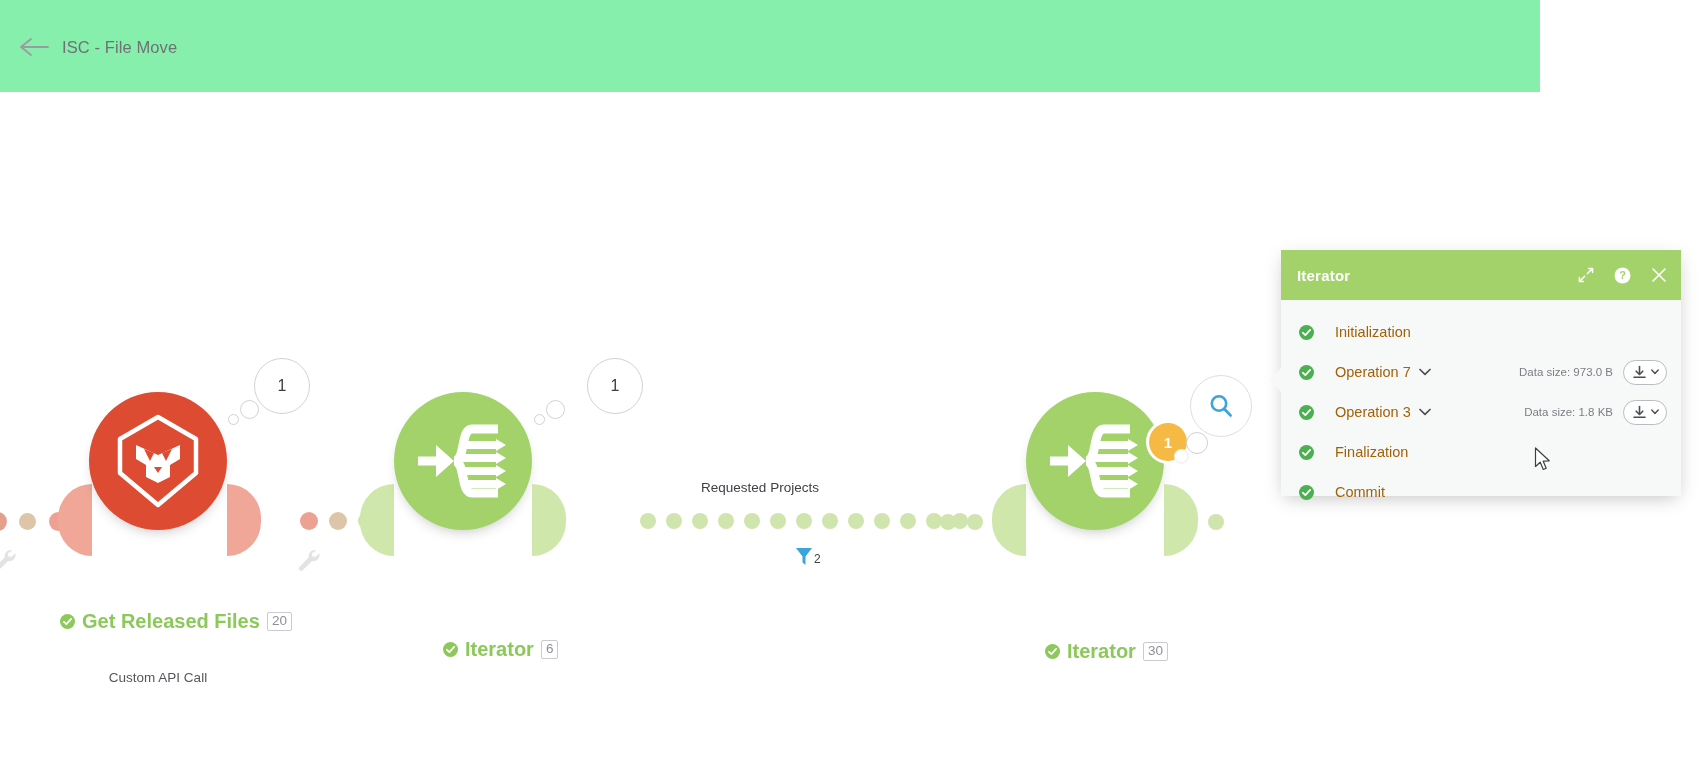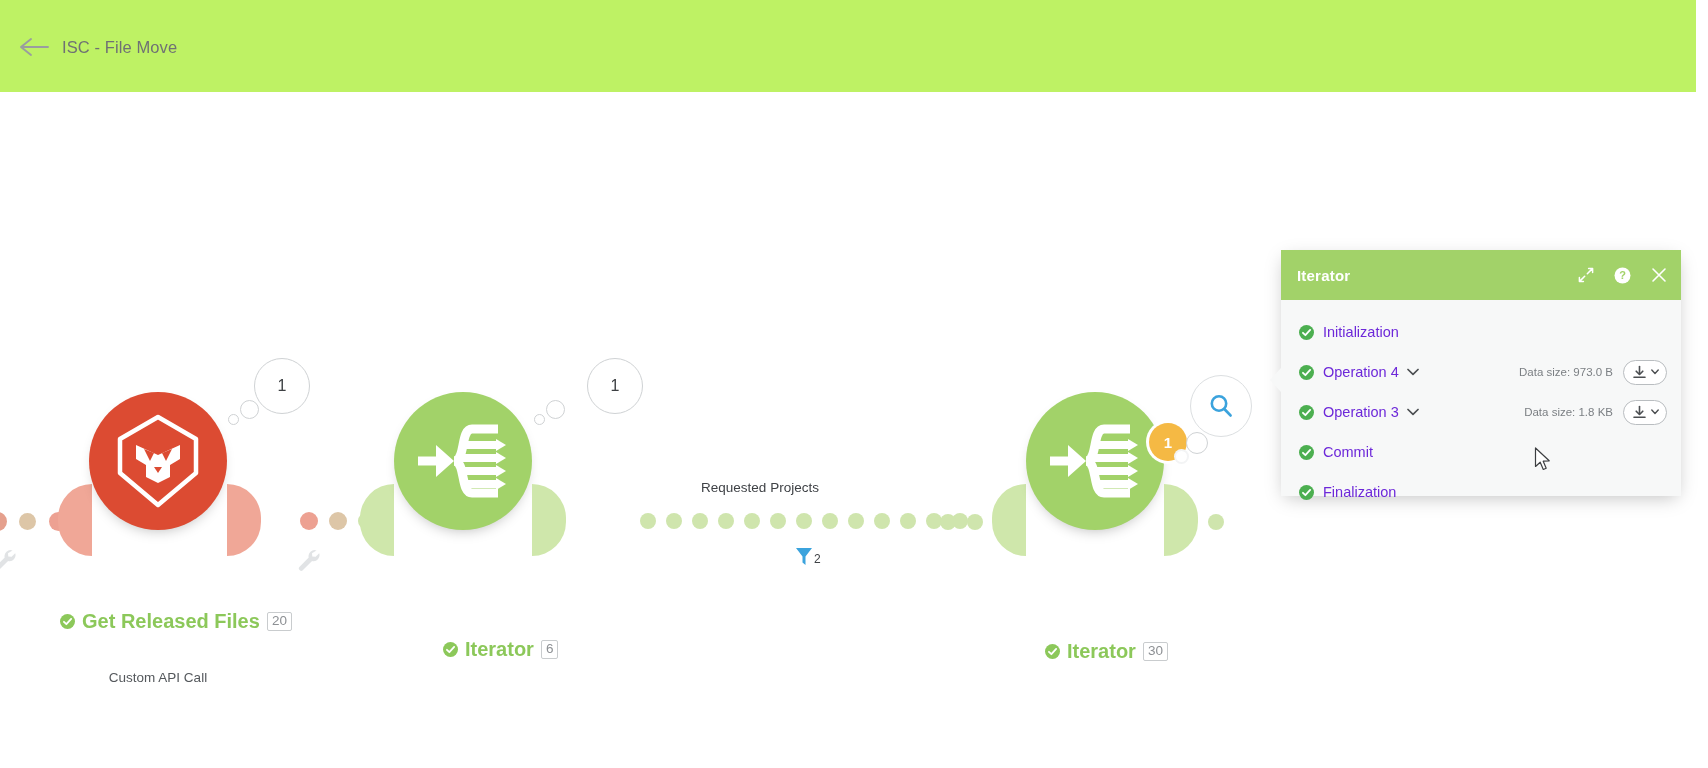--- a/index.html
+++ b/index.html
@@ -6,21 +6,21 @@
   html, body {
     width: 1708px; height: 768px;
     overflow: hidden;
     background: #ffffff;
     font-family: "Liberation Sans", sans-serif;
     -webkit-font-smoothing: antialiased;
   }
   #stage { position: relative; width: 1708px; height: 768px; background: #fff; }
 
   
-  .topbar { position: absolute; left: 0; top: 0; width: 1696px; height: 92px; background: #bef264; }
+  .topbar { position: absolute; left: 0; top: 0; width: 1540px; height: 92px; background: #86efac; }
   .back-arrow {
     position: absolute; left: 12px; top: 28px; width: 44px; height: 38px;
     cursor: pointer; display: flex; align-items: center; justify-content: center;
   }
   .back-arrow svg { display: block; }
   .scenario-title {
     position: absolute; left: 62px; top: 38px;
     font-size: 16.5px; color: #6f7174; letter-spacing: .1px; white-space: nowrap;
   }
 
@@ -116,21 +116,21 @@
   .panel-title { color: #fff; font-size: 15px; font-weight: bold; letter-spacing: .2px; }
   .panel-actions { margin-left: auto; display: flex; align-items: center; gap: 20px; }
   .panel-actions .pa { cursor: pointer; display: flex; align-items: center; justify-content: center; }
   .panel-body { padding: 12px 0 0 0; }
 
   .op-row {
     display: flex; align-items: center;
     height: 40px; padding: 0 14px 0 18px;
   }
   .op-check { width: 15px; height: 15px; flex: none; margin-right: 9px; }
-  .op-name { font-size: 14.5px; color: #6d28d9; }
+  .op-name { font-size: 14.5px; color: #a16207; margin-left: 12px; }
   .op-caret { margin-left: 8px; display: flex; align-items: center; cursor: pointer; }
   .op-right { margin-left: auto; display: flex; align-items: center; gap: 10px; }
   .op-size { font-size: 11.5px; color: #7b7f83; white-space: nowrap; text-align: center; }
   .dl-btn {
     display: flex; align-items: center; gap: 4px;
     border: 1px solid #b9bdc0; border-radius: 14px;
     height: 25px; padding: 0 7px 0 8px; background: #fff; cursor: pointer;
   }
 
   
@@ -343,21 +343,21 @@
             <path d="M4.2 8.3 L6.8 10.9 L11.9 5.2" fill="none" stroke="#fff" stroke-width="1.9" stroke-linecap="round" stroke-linejoin="round"></path>
           </svg>
           <span class="op-name">Initialization</span>
         </div>
 
         <div class="op-row">
           <svg class="op-check" viewBox="0 0 16 16">
             <circle cx="8" cy="8" r="8" fill="#4caf50"></circle>
             <path d="M4.2 8.3 L6.8 10.9 L11.9 5.2" fill="none" stroke="#fff" stroke-width="1.9" stroke-linecap="round" stroke-linejoin="round"></path>
           </svg>
-          <span class="op-name">Operation 4</span>
+          <span class="op-name">Operation 7</span>
           <span class="op-caret">
             <svg width="12" height="8" viewBox="0 0 12 8">
                 <path d="M1 1.5 L6 6.3 L11 1.5" fill="none" stroke="#4b4e51" stroke-width="1.7" stroke-linecap="round" stroke-linejoin="round"></path>
               </svg>
           </span>
           <span class="op-right">
             <span class="op-size">Data size: 973.0 B</span>
             <span class="dl-btn">
               <svg width="15" height="15" viewBox="0 0 15 15">
                 <path d="M7.5 1.6 L7.5 9" fill="none" stroke="#4b4e51" stroke-width="1.6" stroke-linecap="round"></path>
@@ -395,29 +395,29 @@
               </svg>
             </span>
           </span>
         </div>
 
         <div class="op-row">
           <svg class="op-check" viewBox="0 0 16 16">
             <circle cx="8" cy="8" r="8" fill="#4caf50"></circle>
             <path d="M4.2 8.3 L6.8 10.9 L11.9 5.2" fill="none" stroke="#fff" stroke-width="1.9" stroke-linecap="round" stroke-linejoin="round"></path>
           </svg>
-          <span class="op-name">Commit</span>
+          <span class="op-name">Finalization</span>
         </div>
 
         <div class="op-row">
           <svg class="op-check" viewBox="0 0 16 16">
             <circle cx="8" cy="8" r="8" fill="#4caf50"></circle>
             <path d="M4.2 8.3 L6.8 10.9 L11.9 5.2" fill="none" stroke="#fff" stroke-width="1.9" stroke-linecap="round" stroke-linejoin="round"></path>
           </svg>
-          <span class="op-name">Finalization</span>
+          <span class="op-name">Commit</span>
         </div>
 
       </div>
     </div>
 
     <svg class="mouse-cursor" width="17" height="25" viewBox="0 0 17 25">
       <path d="M1.5 1 L1.5 19.5 L6.2 15.2 L9.3 22.5 L12.2 21.2 L9.2 14.2 L15.2 13.8 Z" fill="#fff" stroke="#3d3f42" stroke-width="1.2" stroke-linejoin="round"></path>
     </svg>
 
   </div>

